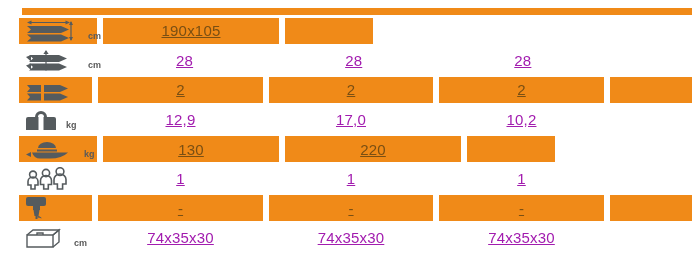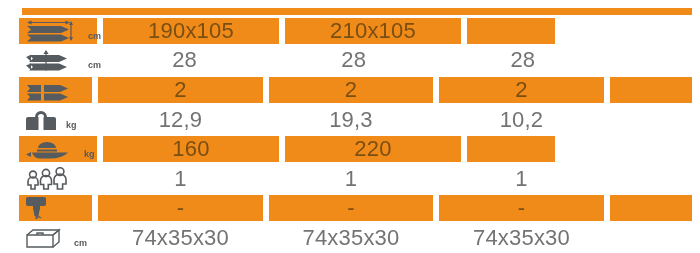--- a/index.html
+++ b/index.html
@@ -66,27 +66,28 @@
   }
   .cell.data-cell { width: 176px; }
   .cell.empty-cell { width: 88px; margin-right: 0; }
 
   
   .spec-row.banded .cell { background: #f08a18; }
   .spec-row.banded .value { color: #7a4f13; }
 
   
   .spec-row.plain .cell { background: transparent; }
-  .spec-row.plain .value { color: #737373; }
+  .spec-row.plain .value { color: #a21caf; }
 
   .value {
-    font-size: 22px;
+    font-size: 15px;
     line-height: 1;
     letter-spacing: 0.2px;
     white-space: nowrap;
+    text-decoration: underline;
   }
 
   .unit {
     font-size: 9px;
     font-weight: bold;
     color: #5a5a5a;
     margin-left: 2px;
     align-self: flex-end;
     padding-bottom: 3px;
   }
@@ -126,23 +127,20 @@
               <path d="M47 2 l-2 4 h4 z"></path>
               <path d="M47 22 l-2 -4 h4 z"></path>
             </g>
           </svg>
         </span>
         <span class="unit">cm</span>
       </div>
       <div class="cell data-cell">
         <span class="value">190x105</span>
       </div>
-      <div class="cell data-cell">
-        <span class="value">210x105</span>
-      </div>
       <div class="cell empty-cell">
         <span class="value"></span>
       </div>
     </div>
 
     <div class="spec-row plain">
       <div class="cell icon-cell">
         <span class="icon-wrap">
           <svg width="62" height="24" viewBox="0 0 62 24">
             <g fill="#555b5e">
@@ -214,21 +212,21 @@
             </g>
             <rect x="14.5" y="9" width="5" height="13" fill="#ffffff"></rect>
           </svg>
         </span>
         <span class="unit">kg</span>
       </div>
       <div class="cell data-cell">
         <span class="value">12,9</span>
       </div>
       <div class="cell data-cell">
-        <span class="value">19,3</span>
+        <span class="value">17,0</span>
       </div>
       <div class="cell data-cell">
         <span class="value">10,2</span>
       </div>
       <div class="cell empty-cell">
         <span class="value"></span>
       </div>
     </div>
 
     <div class="spec-row banded">
@@ -239,21 +237,21 @@
               <path d="M14 11 a9 6 0 0 1 18 0 z"></path>
               <path d="M13 12.5 h20 v2 H13 z"></path>
               <path d="M4 15.5 h40 q-6 6 -18 6 h-10 q-6 0 -8 -6 z"></path>
               <path d="M2 17.5 l5 -2.5 v5 z"></path>
             </g>
           </svg>
         </span>
         <span class="unit">kg</span>
       </div>
       <div class="cell data-cell">
-        <span class="value">160</span>
+        <span class="value">130</span>
       </div>
       <div class="cell data-cell">
         <span class="value">220</span>
       </div>
       <div class="cell empty-cell">
         <span class="value"></span>
       </div>
     </div>
 
     <div class="spec-row plain">

